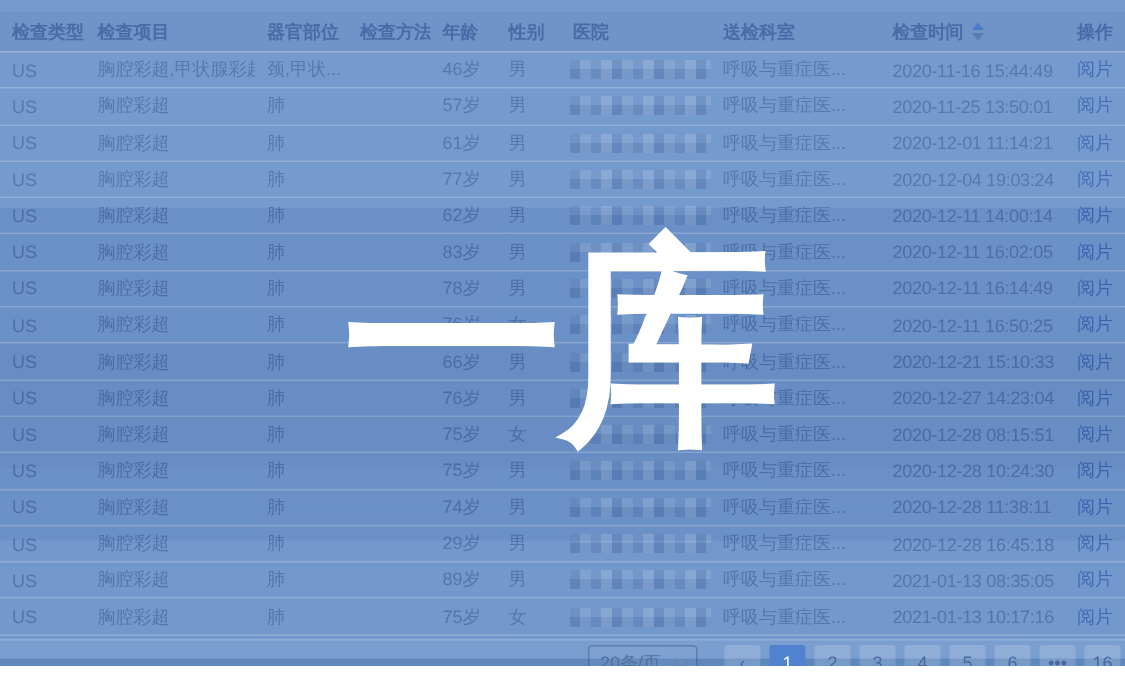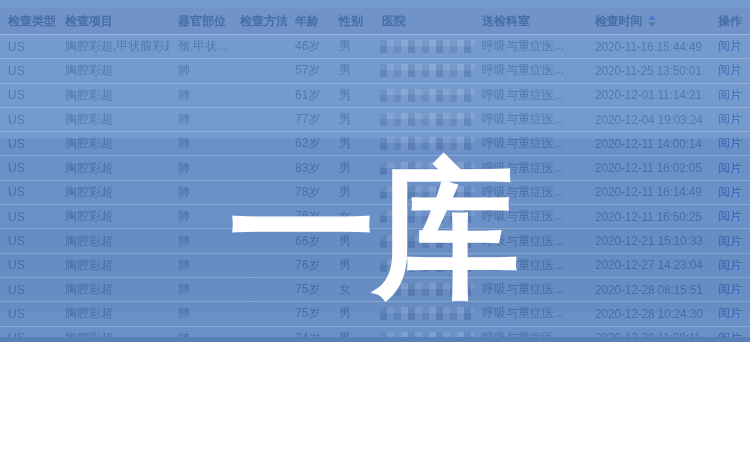--- a/index.html
+++ b/index.html
@@ -1,17 +1,17 @@
 <!DOCTYPE html>
 <html><head>
 <meta charset="utf-8">
 <style>
   html,body{margin:0;padding:0;}
   body{font-family:"Liberation Sans","DejaVu Sans",sans-serif;}
-  .page{position:relative;width:750px;height:342px;background:#6e95cb;overflow:hidden;}
+  .page{position:relative;width:750px;height:444px;background:#6e95cb;overflow:hidden;}
   .tint{position:absolute;inset:0;pointer-events:none;z-index:5;
     background:linear-gradient(180deg,
       rgba(255,255,255,0.05) 0px, rgba(255,255,255,0.05) 138px,
       rgba(25,50,110,0.04) 139px, rgba(25,50,110,0.04) 228px,
       rgba(25,50,110,0.08) 229px, rgba(25,50,110,0.08) 312px,
       rgba(25,50,110,0.04) 313px, rgba(25,50,110,0.04) 360px,
       rgba(255,255,255,0.03) 361px, rgba(255,255,255,0.03) 462px);}
   .watermark{position:absolute;left:228px;top:156px;z-index:6;color:#fff;
     font-size:148px;line-height:1;font-weight:700;letter-spacing:-4px;
     pointer-events:none;white-space:nowrap;}

